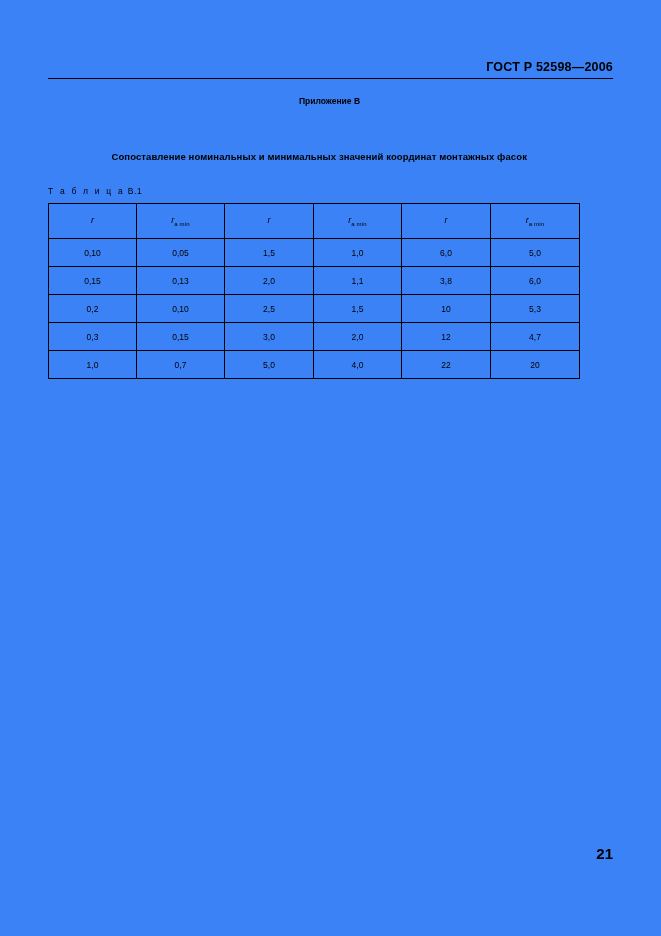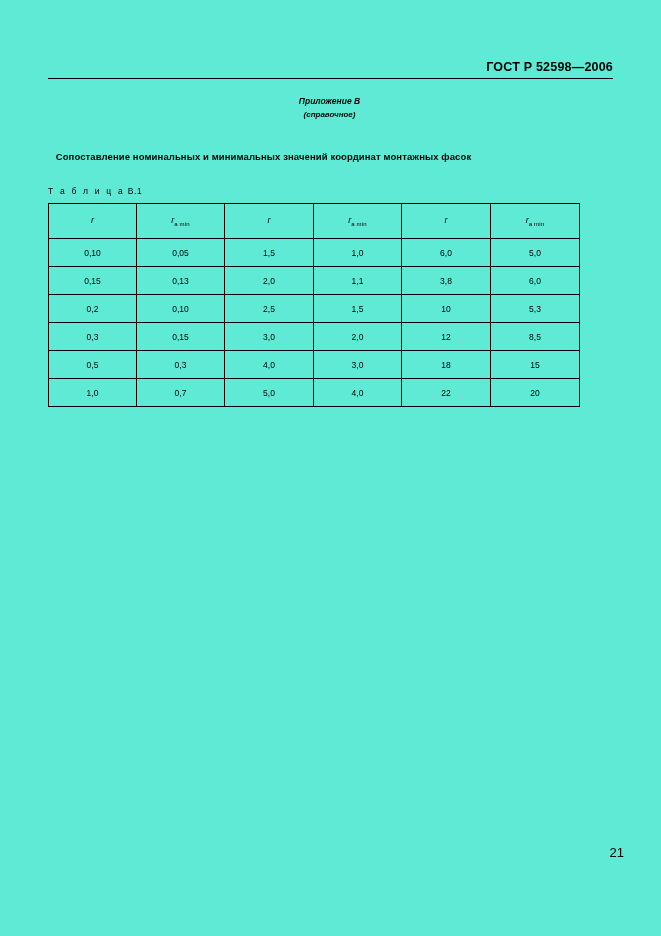--- a/index.html
+++ b/index.html
@@ -14,21 +14,21 @@
     color: #000000;
     position: relative;
     overflow: hidden;
   }
   .page {
     position: absolute;
     left: 0;
     top: 0;
     width: 661px;
     height: 936px;
-    background: #5eead4;
+    background: #3b82f6;
   }
   .header-standard {
     position: absolute;
     right: 48px;
     top: 60px;
     font-size: 12.5px;
     font-weight: bold;
     letter-spacing: 0.2px;
     white-space: nowrap;
   }
@@ -42,32 +42,31 @@
   }
   .appendix-block {
     position: absolute;
     left: 0;
     top: 94px;
     width: 659px;
     text-align: center;
     font-size: 8.5px;
     font-weight: bold;
     line-height: 14px;
-    font-style: italic;
   }
   .appendix-sub {
     font-size: 8px;
     font-weight: bold;
   }
   .section-title {
     position: absolute;
     left: 0;
     top: 151px;
     width: 527px;
-    text-align: center;
+    text-align: right;
     font-size: 9.5px;
     font-weight: bold;
     letter-spacing: 0.1px;
   }
   .table-caption {
     position: absolute;
     left: 48px;
     top: 186px;
     font-size: 8.5px;
     letter-spacing: 0.6px;
@@ -101,37 +100,36 @@
     font-size: 9px;
   }
   .hdr-sub {
     font-style: normal;
     font-size: 6px;
     vertical-align: sub;
     letter-spacing: 0.2px;
   }
   .page-number {
     position: absolute;
-    right: 37px;
+    right: 48px;
     top: 845px;
-    font-size: 13px;
-    font-weight: normal;
+    font-size: 15px;
+    font-weight: bold;
   }
 </style>
 </head>
 <body>
 
 <div class="page">
 
   <div class="header-standard">ГОСТ Р 52598—2006</div>
   <div class="header-rule"></div>
 
   <div class="appendix-block">
     <div>Приложение В</div>
-    <div class="appendix-sub">(справочное)</div>
   </div>
 
   <div class="section-title">Сопоставление номинальных и минимальных значений координат монтажных фасок</div>
 
   <div class="table-caption">
     <span class="cap-word">Т а б л и ц а</span>
     <span>В.1</span>
   </div>
 
   <table class="data">
@@ -189,29 +187,21 @@
         <td>1,5</td>
         <td>10</td>
         <td>5,3</td>
       </tr>
       <tr>
         <td>0,3</td>
         <td>0,15</td>
         <td>3,0</td>
         <td>2,0</td>
         <td>12</td>
-        <td>8,5</td>
-      </tr>
-      <tr>
-        <td>0,5</td>
-        <td>0,3</td>
-        <td>4,0</td>
-        <td>3,0</td>
-        <td>18</td>
-        <td>15</td>
+        <td>4,7</td>
       </tr>
       <tr>
         <td>1,0</td>
         <td>0,7</td>
         <td>5,0</td>
         <td>4,0</td>
         <td>22</td>
         <td>20</td>
       </tr>
     </tbody>

